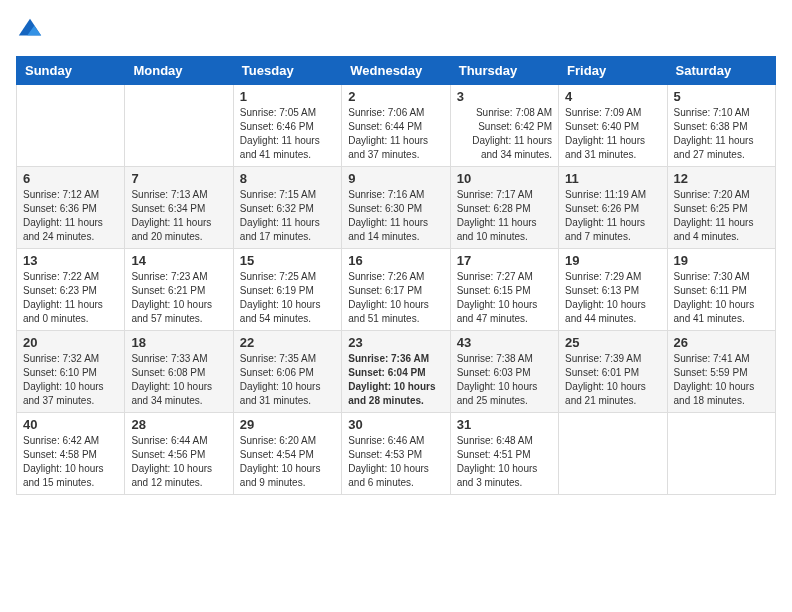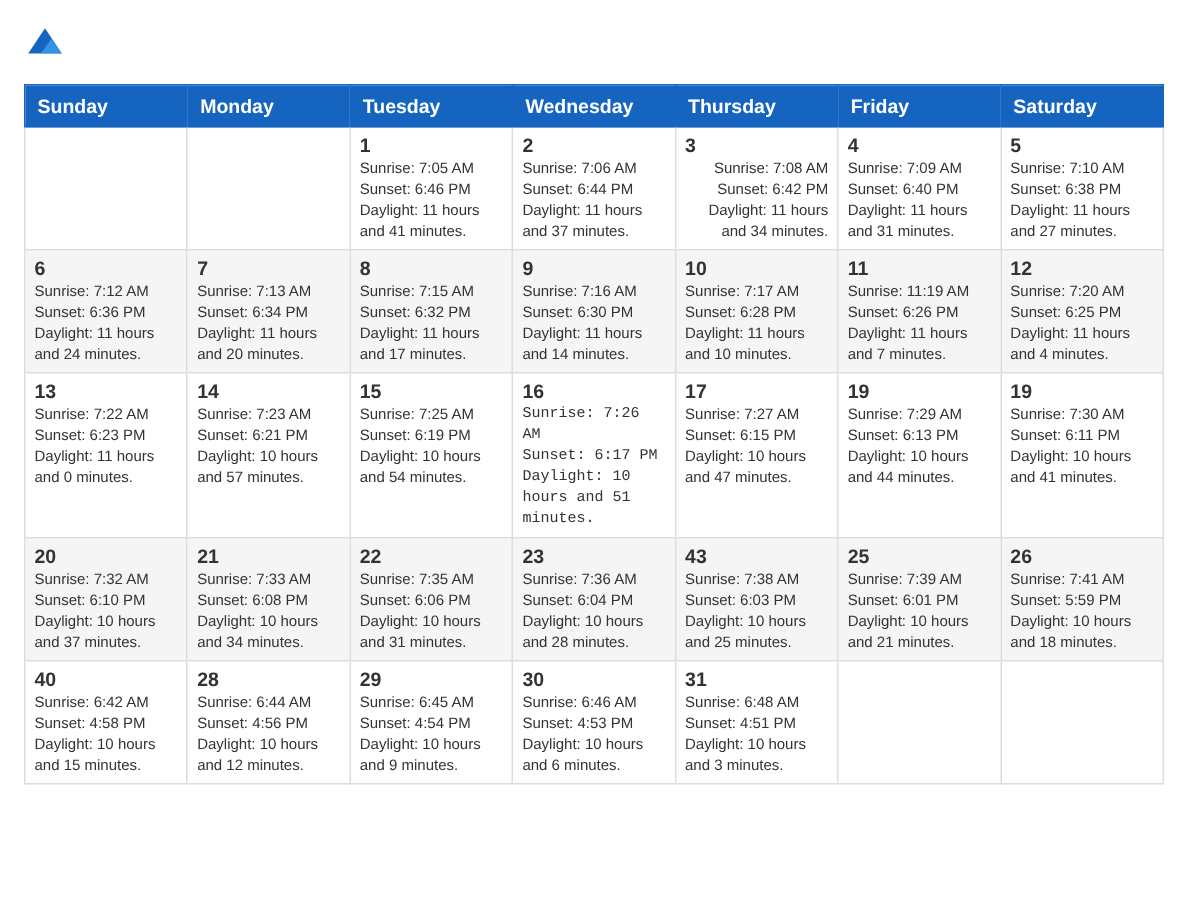--- a/index.html
+++ b/index.html
@@ -221,21 +221,21 @@
 Daylight: 10 hours and 57 minutes.</div>
         </td>
         <td>
           <span class="day-num">15</span>
           <div class="cell-content" style="white-space: pre-line;">Sunrise: 7:25 AM
 Sunset: 6:19 PM
 Daylight: 10 hours and 54 minutes.</div>
         </td>
         <td>
           <span class="day-num">16</span>
-          <div class="cell-content" style="white-space: pre-line; font-family: Liberation Mono, monospace;">Sunrise: 7:26 AM
+          <div class="cell-content" style="white-space: pre-line;">Sunrise: 7:26 AM
 Sunset: 6:17 PM
 Daylight: 10 hours and 51 minutes.</div>
         </td>
         <td>
           <span class="day-num">17</span>
           <div class="cell-content" style="white-space: pre-line;">Sunrise: 7:27 AM
 Sunset: 6:15 PM
 Daylight: 10 hours and 47 minutes.</div>
         </td>
         <td>
@@ -252,34 +252,34 @@
         </td>
       </tr>
       <tr>
         <td>
           <span class="day-num">20</span>
           <div class="cell-content" style="white-space: pre-line;">Sunrise: 7:32 AM
 Sunset: 6:10 PM
 Daylight: 10 hours and 37 minutes.</div>
         </td>
         <td>
-          <span class="day-num">21</span>
+          <span class="day-num">18</span>
           <div class="cell-content" style="white-space: pre-line;">Sunrise: 7:33 AM
 Sunset: 6:08 PM
 Daylight: 10 hours and 34 minutes.</div>
         </td>
         <td>
           <span class="day-num">22</span>
           <div class="cell-content" style="white-space: pre-line;">Sunrise: 7:35 AM
 Sunset: 6:06 PM
 Daylight: 10 hours and 31 minutes.</div>
         </td>
         <td>
           <span class="day-num">23</span>
-          <div class="cell-content" style="white-space: pre-line;">Sunrise: 7:36 AM
+          <div class="cell-content" style="white-space: pre-line; font-weight: bold;">Sunrise: 7:36 AM
 Sunset: 6:04 PM
 Daylight: 10 hours and 28 minutes.</div>
         </td>
         <td>
           <span class="day-num">43</span>
           <div class="cell-content" style="white-space: pre-line;">Sunrise: 7:38 AM
 Sunset: 6:03 PM
 Daylight: 10 hours and 25 minutes.</div>
         </td>
         <td>
@@ -303,21 +303,21 @@
 Daylight: 10 hours and 15 minutes.</div>
         </td>
         <td>
           <span class="day-num">28</span>
           <div class="cell-content" style="white-space: pre-line;">Sunrise: 6:44 AM
 Sunset: 4:56 PM
 Daylight: 10 hours and 12 minutes.</div>
         </td>
         <td>
           <span class="day-num">29</span>
-          <div class="cell-content" style="white-space: pre-line;">Sunrise: 6:45 AM
+          <div class="cell-content" style="white-space: pre-line;">Sunrise: 6:20 AM
 Sunset: 4:54 PM
 Daylight: 10 hours and 9 minutes.</div>
         </td>
         <td>
           <span class="day-num">30</span>
           <div class="cell-content" style="white-space: pre-line;">Sunrise: 6:46 AM
 Sunset: 4:53 PM
 Daylight: 10 hours and 6 minutes.</div>
         </td>
         <td>

